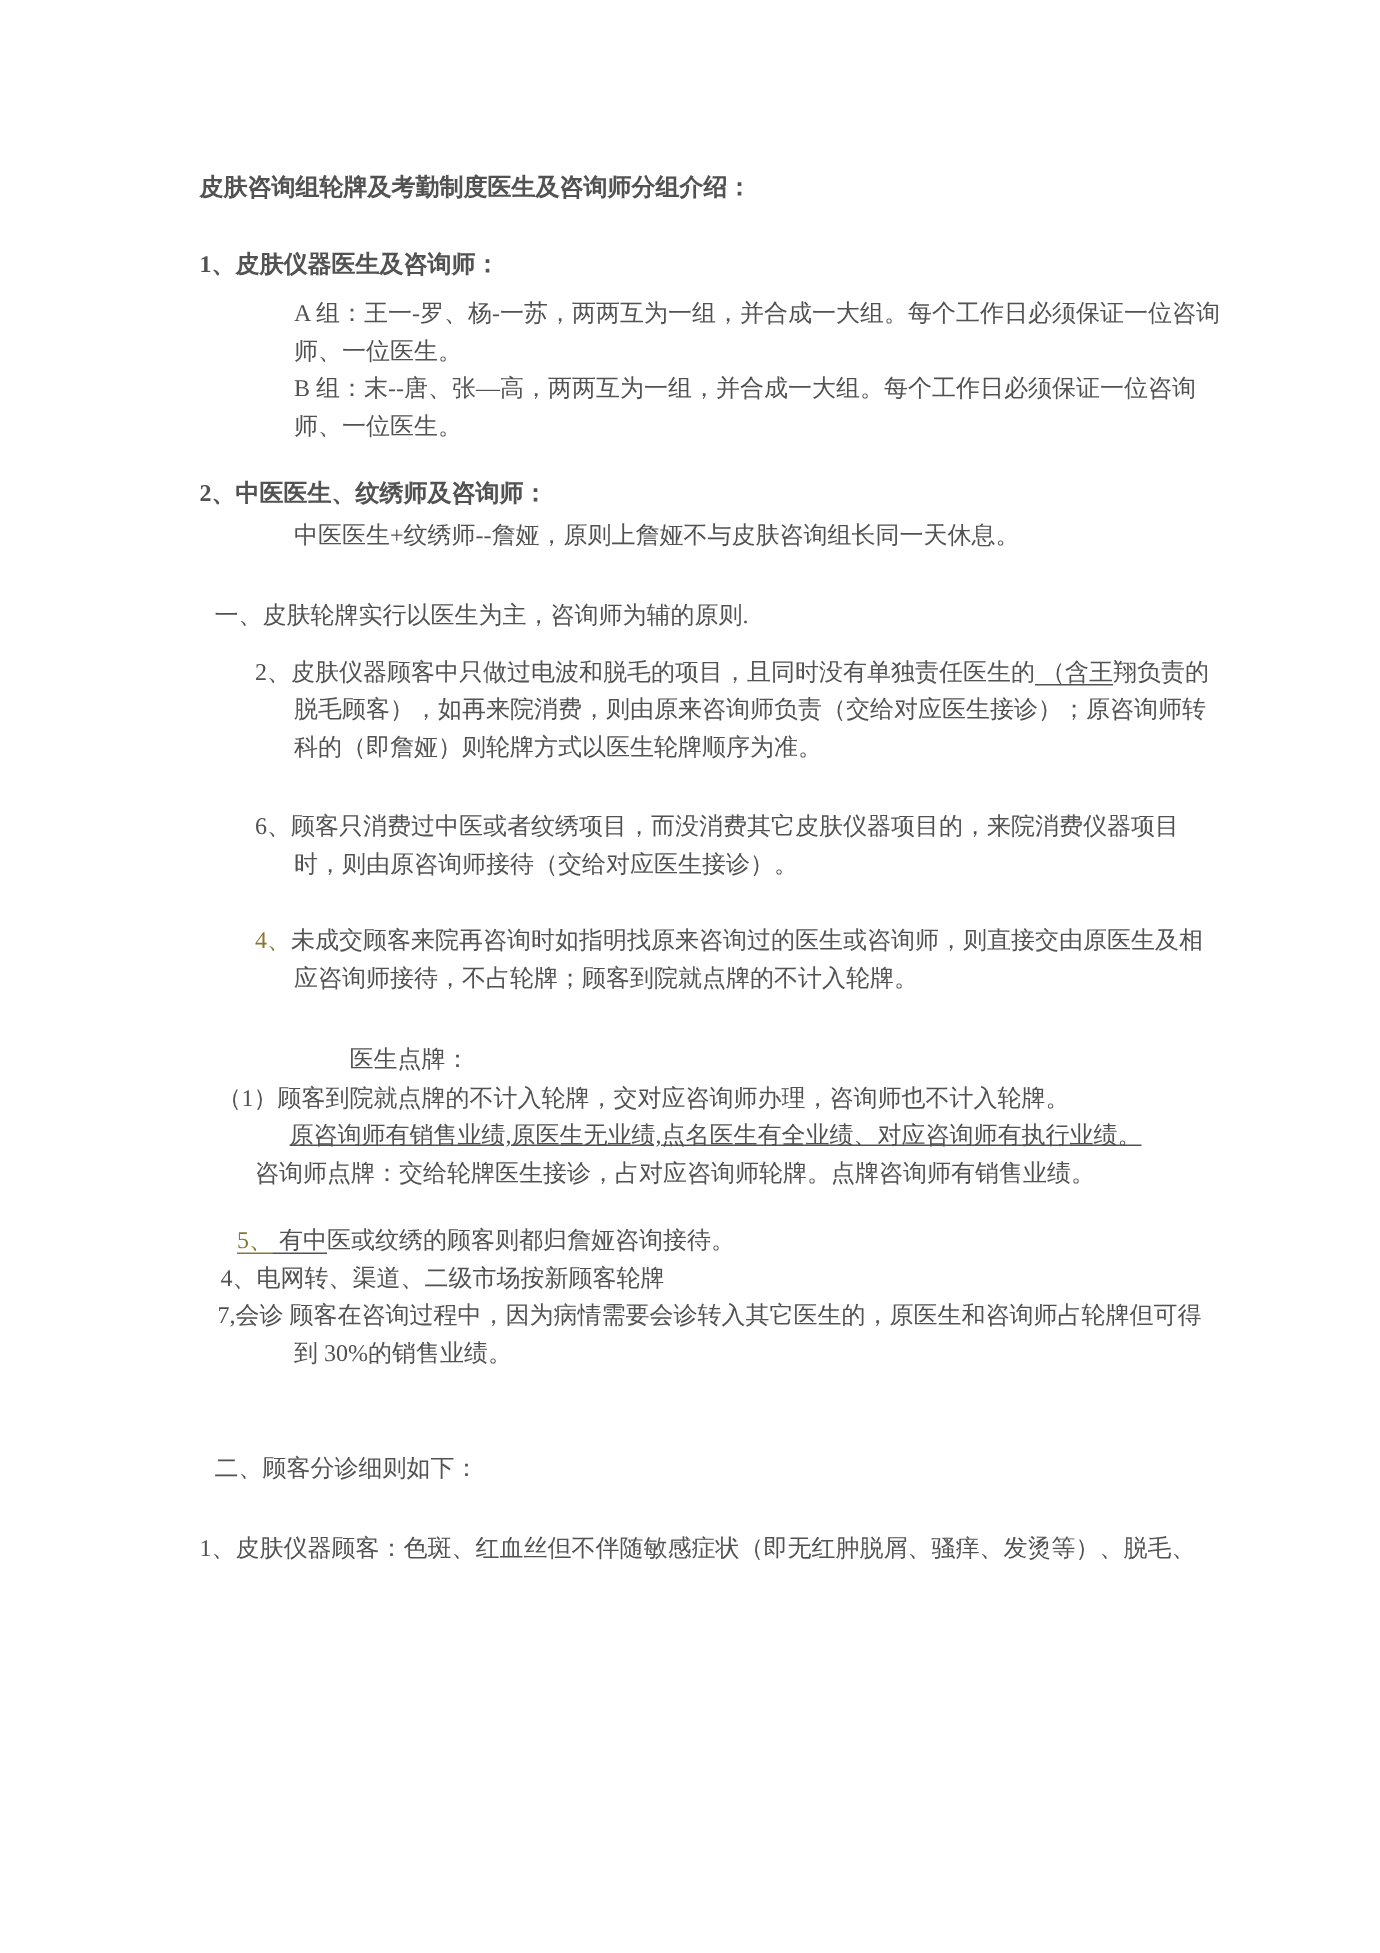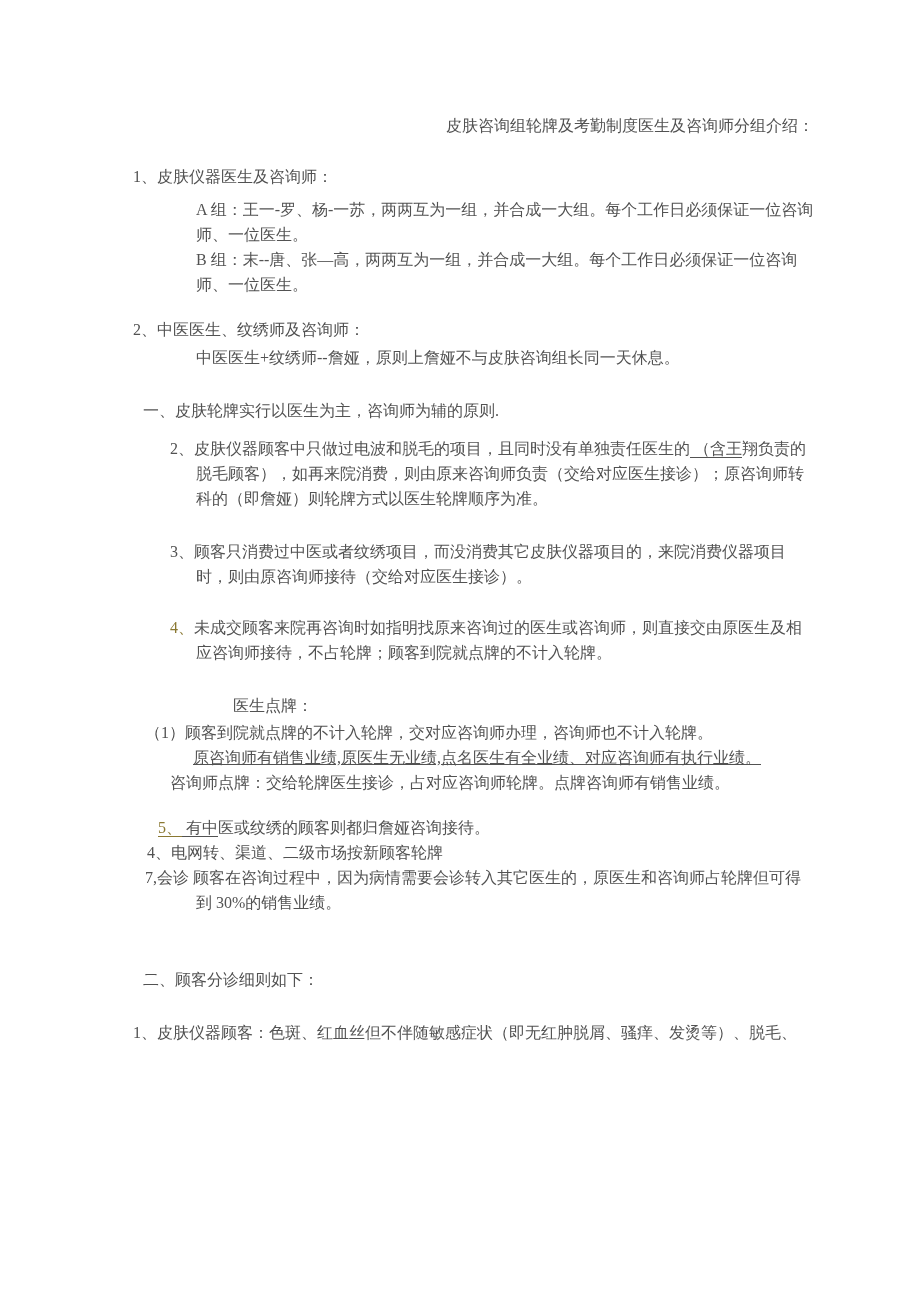--- a/index.html
+++ b/index.html
@@ -21,27 +21,27 @@
     padding: 113px 106px 0 133px;
     background: #ffffff;
   }
   .page p {
     margin: 0;
     font-size: 16px;
     line-height: 25px;
     color: #525252;
   }
   .doc-title {
-    text-align: right;
-    font-weight: normal;
+    text-align: left;
+    font-weight: bold;
     font-size: 15px;
     color: #3b3b3b;
   }
   .h-num {
-    font-weight: normal;
+    font-weight: bold;
     font-size: 15px;
     color: #3b3b3b;
   }
   .h-sec {
     font-weight: normal;
     font-size: 15px;
     color: #3b3b3b;
     padding-left: 10px;
   }
   .indent1 { padding-left: 63px; }           
@@ -102,21 +102,21 @@
 
   <p class="indent1 m-tcm-note">中医医生+纹绣师--詹娅，原则上詹娅不与皮肤咨询组长同一天休息。</p>
 
   <p class="h-sec m-sec1">一、皮肤轮牌实行以医生为主，咨询师为辅的原则.</p>
 
 
   <p class="item m-item2">
     <span>2、皮肤仪器顾客中只做过电波和脱毛的项目，且同时没有单独责任医生的</span><span class="uline">&nbsp;（含王</span><span>翔负责的脱毛顾客），如再来院消费，则由原来咨询师负责（交给对应医生接诊）；原咨询师转科的（即詹娅）则轮牌方式以医生轮牌顺序为准。</span>
   </p>
 
-  <p class="item m-item3">3、顾客只消费过中医或者纹绣项目，而没消费其它皮肤仪器项目的，来院消费仪器项目时，则由原咨询师接待（交给对应医生接诊）。</p>
+  <p class="item m-item3">6、顾客只消费过中医或者纹绣项目，而没消费其它皮肤仪器项目的，来院消费仪器项目时，则由原咨询师接待（交给对应医生接诊）。</p>
 
   <p class="item m-item4">
     <span class="olive">4、</span><span>未成交顾客来院再咨询时如指明找原来咨询过的医生或咨询师，则直接交由原医生及相应咨询师接待，不占轮牌；顾客到院就点牌的不计入轮牌。</span>
   </p>
 
   <p class="dp-heading m-dp">医生点牌：</p>
 
   <p class="dp-rule">（1）顾客到院就点牌的不计入轮牌，交对应咨询师办理，咨询师也不计入轮牌。</p>
 
 

